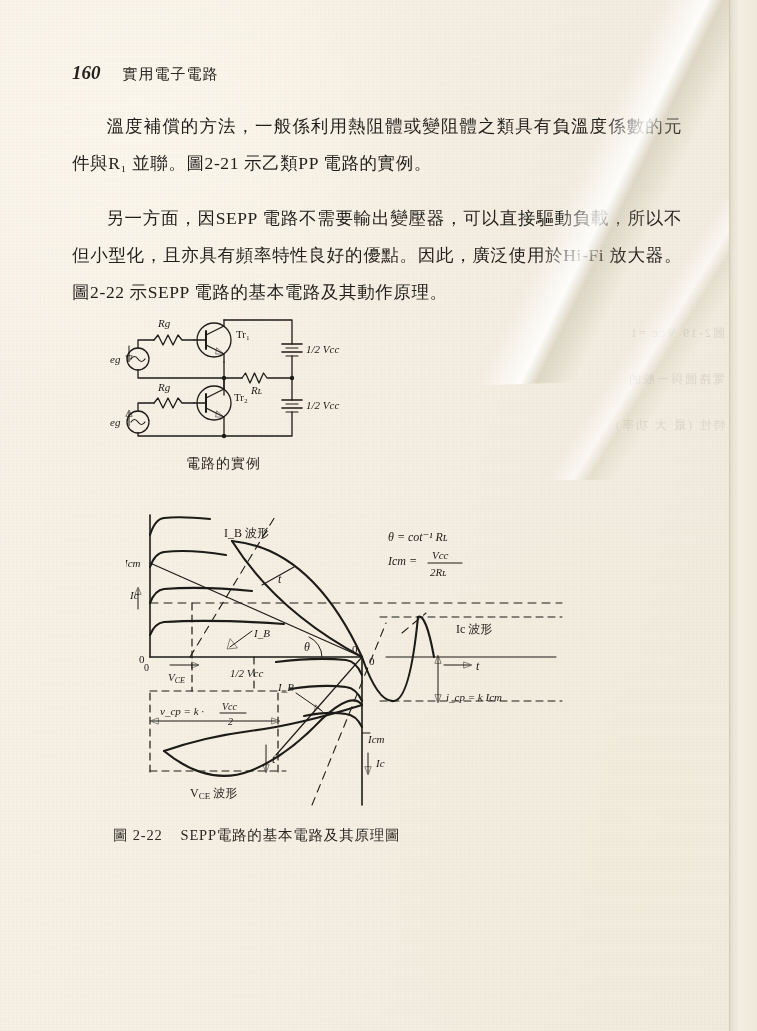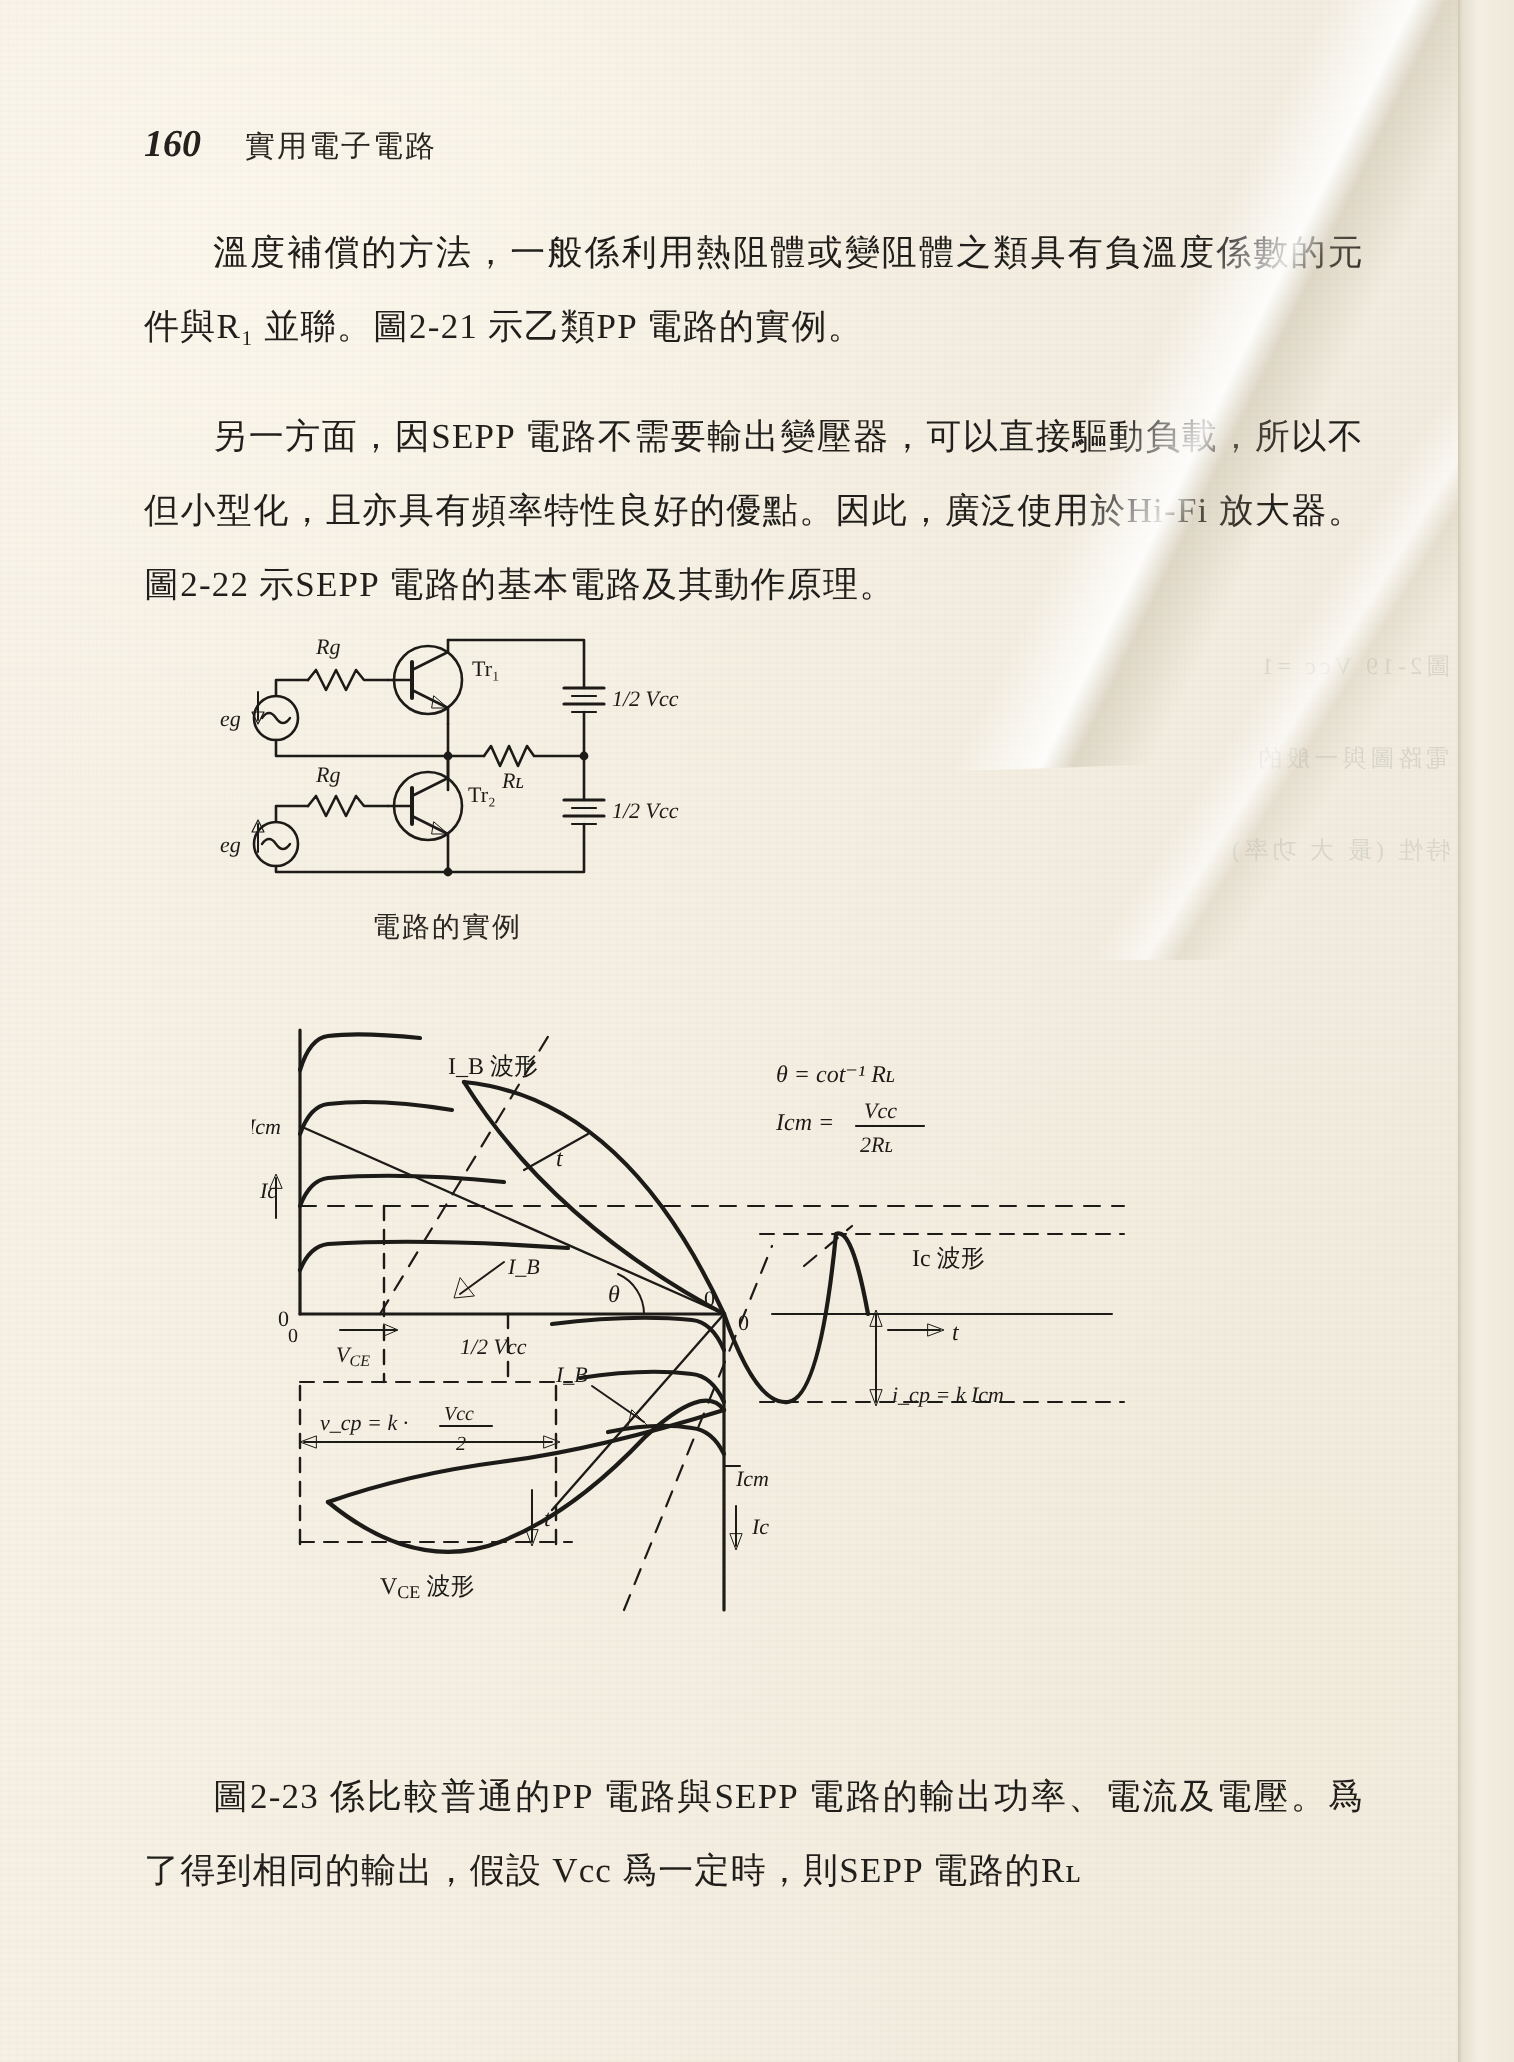--- a/index.html
+++ b/index.html
@@ -143,23 +143,20 @@
   </div>
 
   <div class="para" id="para1">
     <span class="indent"></span><span>溫度補償的方法，一般係利用熱阻體或變阻體之類具有負溫度係數的元件與R₁ 並聯。圖2-21 示乙類PP 電路的實例。</span>
   </div>
 
   <div class="para" id="para2">
     <span class="indent"></span><span>另一方面，因SEPP 電路不需要輸出變壓器，可以直接驅動負載，所以不但小型化，且亦具有頻率特性良好的優點。因此，廣泛使用於Hi-Fi 放大器。圖2-22 示SEPP 電路的基本電路及其動作原理。</span>
   </div>
 
-  <div class="para" id="para3">
-    <span class="indent"></span><span>圖2-23 係比較普通的PP 電路與SEPP 電路的輸出功率、電流及電壓。爲了得到相同的輸出，假設 Vcc 爲一定時，則SEPP 電路的Rʟ</span>
-  </div>
 
   <svg id="fig-circuit" class="blur-soft" width="260" height="150" viewBox="0 0 260 150">
 
     <circle class="hand" cx="42" cy="47" r="11" stroke-width="1.3"></circle>
     <path class="hand" d="M35 47 q3.5 -5 7 0 q3.5 5 7 0" stroke-width="1.2"></path>
     <text x="14" y="51" font-size="11" font-style="italic">eg</text>
     <path class="hand" d="M33 34 L33 48" stroke-width="1"></path>
     <path class="hand" d="M30 44 L33 50 L36 44 Z" fill="#1d1b17" stroke-width=".6"></path>
 
     <path class="hand" d="M42 36 L42 28 L58 28" stroke-width="1.3"></path>
@@ -327,18 +324,21 @@
     <text x="96" y="205" font-size="10" font-style="italic">Vcc</text>
     <path class="hand" d="M94 208 L120 208" stroke-width="1"></path>
     <text x="102" y="220" font-size="10" font-style="italic">2</text>
 
     <path class="hand" d="M140 240 L140 266" stroke-width="1"></path>
     <path class="hand" d="M137 260 L140 268 L143 260 Z" fill="#1d1b17" stroke-width=".5"></path>
     <text x="146" y="258" font-size="12" font-style="italic">t</text>
     <text x="64" y="292" font-size="12">V<tspan font-size="9" dy="2">CE</tspan><tspan dy="-2" font-size="12"> 波形</tspan></text>
   </svg>
 
+  <div class="fig-caption" id="caption-2-22">
+    <span class="cap-num">圖 2-22</span><span>SEPP電路的基本電路及其原理圖</span>
+  </div>
 
   <div id="crease"></div>
   <div id="crease2"></div>
   <div id="right-edge"></div>
 
 </div>
 
 </body></html>

